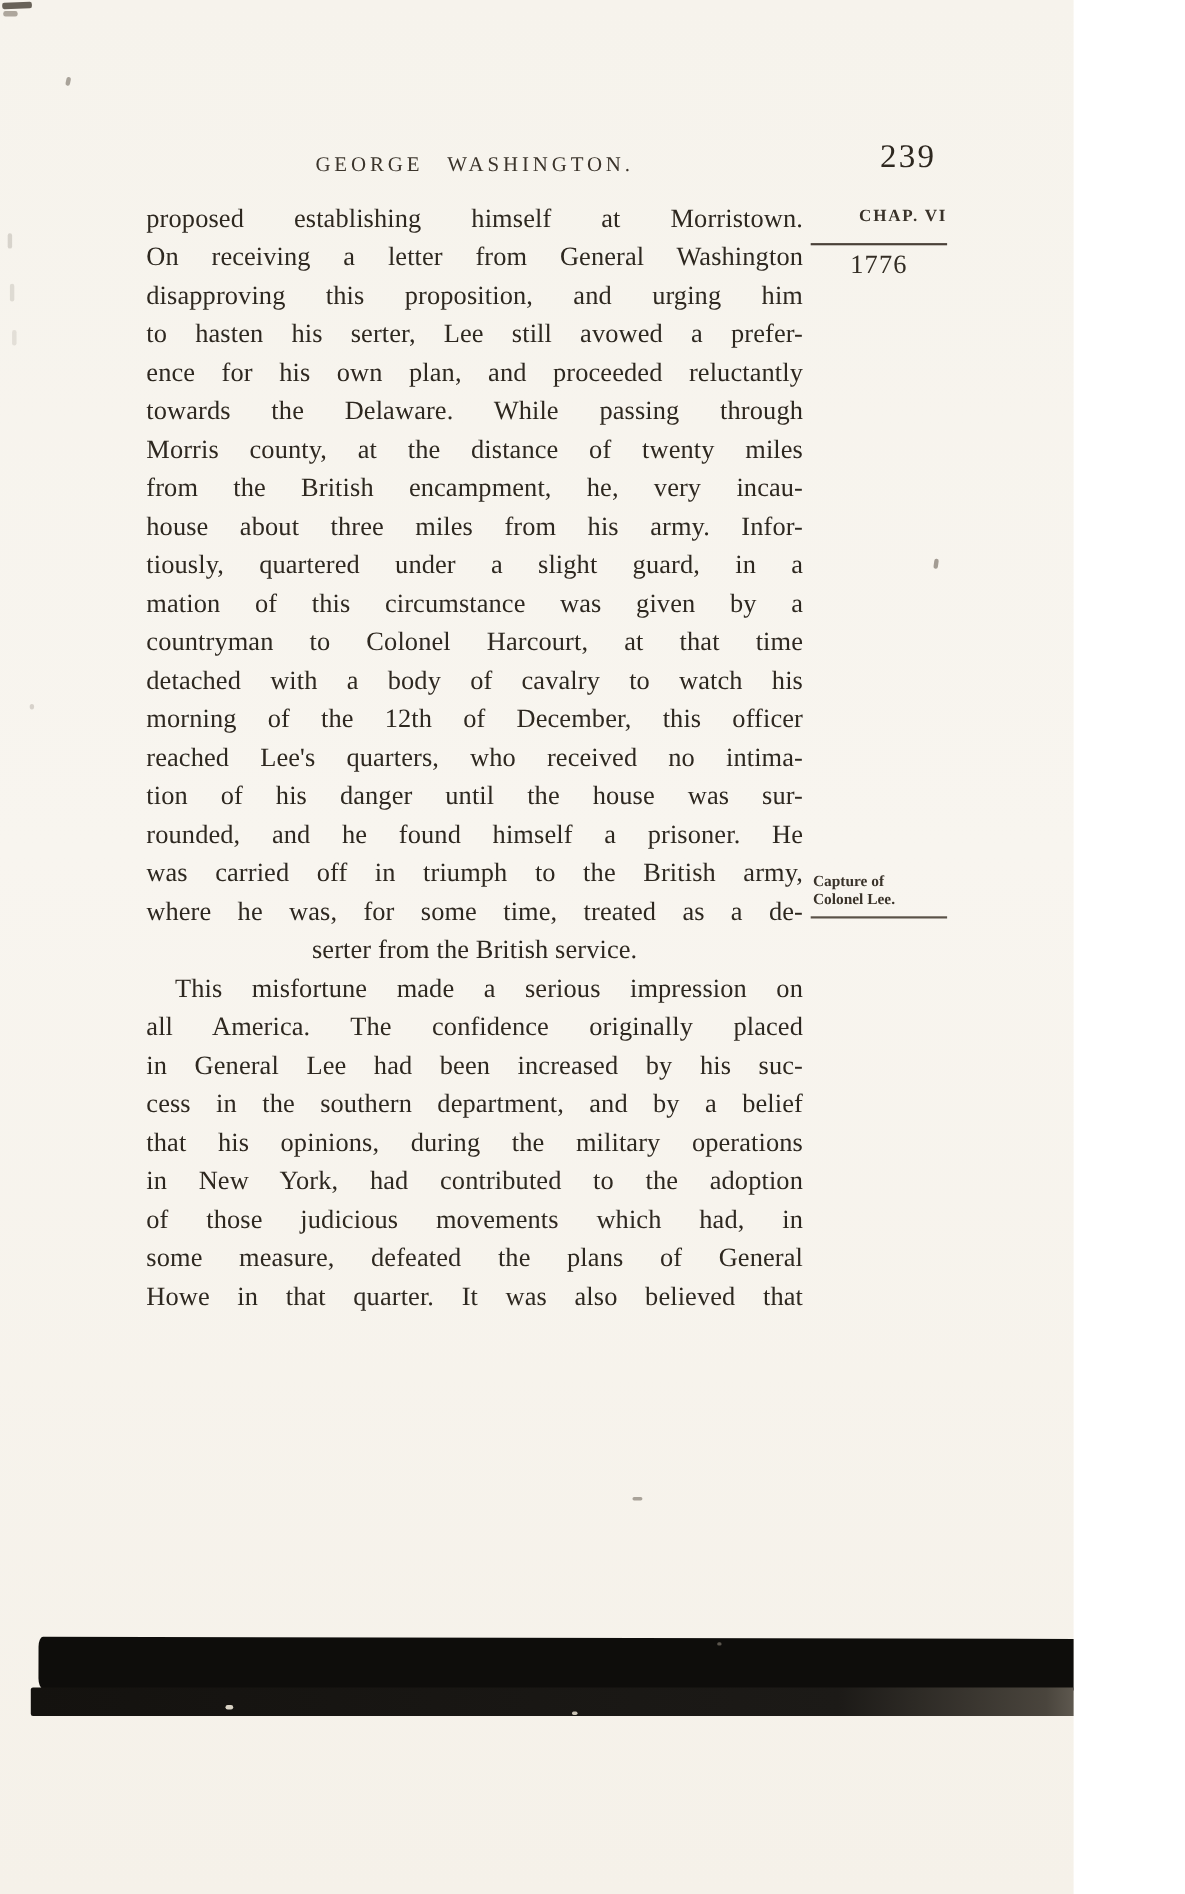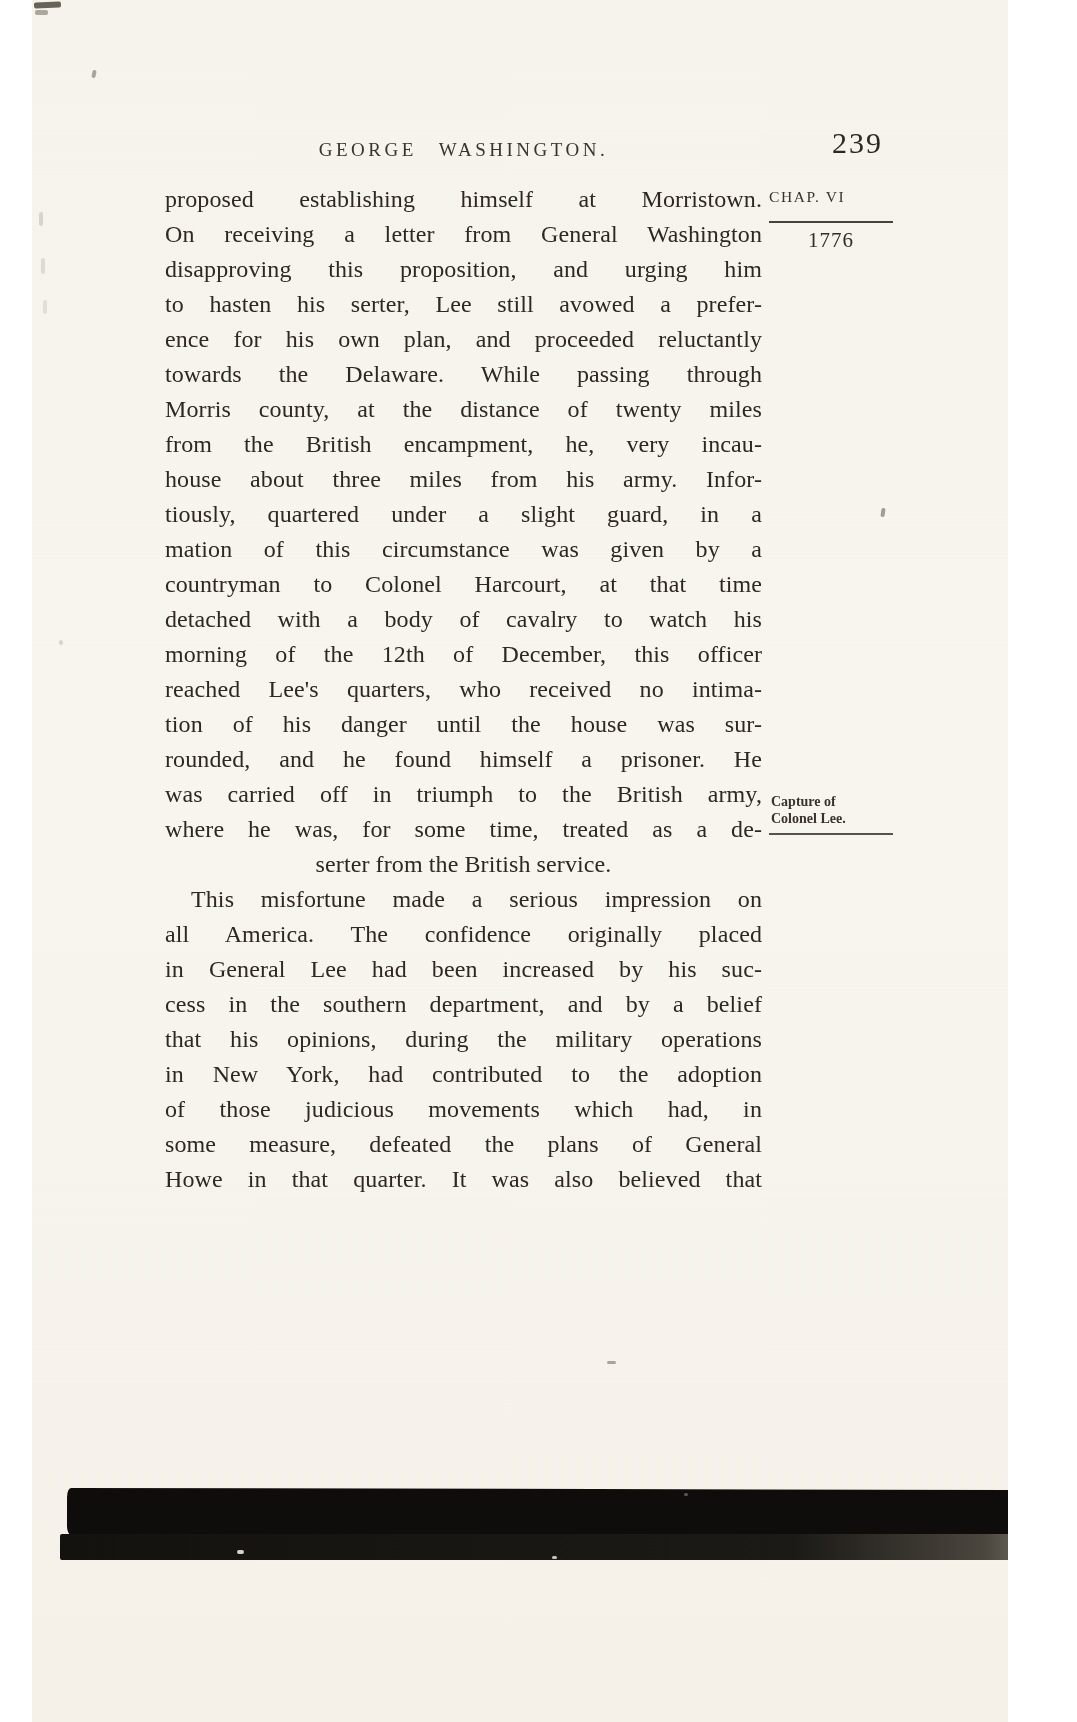--- a/index.html
+++ b/index.html
@@ -7,21 +7,20 @@
     width: 1077px;
     font-family: "Liberation Serif", "DejaVu Serif", serif;
   }
   .page {
     position: relative;
     width: 976px;
     height: 1722px;
     background: linear-gradient(180deg, #f6f3ec 0%, #f8f5ef 45%, #f5f1e9 100%);
     overflow: hidden;
     color: #2e2820;
-    margin-left: 32px;
   }
 
   
   .running-header-title {
     position: absolute;
     left: 133px; top: 139px; width: 597px;
     text-align: center;
     font-size: 19px;
     letter-spacing: 3.5px;
     word-spacing: 14px;
@@ -55,37 +54,37 @@
     height: 0;
   }
   .line.flush { text-align: center; }
   .line.flush::after { content: none; }
   .line.indent { text-indent: 26px; }
 
   
   .margin-chapter {
     position: absolute;
     left: 737px; top: 188px; width: 124px;
-    text-align: left;
+    text-align: right;
     font-size: 15.5px;
-    font-weight: 400;
+    font-weight: 700;
     letter-spacing: 1.6px;
     color: #3a332a;
   }
   .rule {
     position: absolute;
     left: 737px; width: 124px; height: 2px;
     background: #4a4138;
   }
   .rule-top { top: 221px; }
   .margin-year {
     position: absolute;
     left: 737px; top: 228px; width: 124px;
     text-align: center;
-    font-size: 21px;
+    font-size: 24px;
     letter-spacing: 1px;
     color: #332d24;
   }
   .sidenote {
     position: absolute;
     left: 739px; top: 794px; width: 126px;
     font-size: 14px;
     line-height: 16.5px;
     font-weight: 600;
     color: #3a332a;

